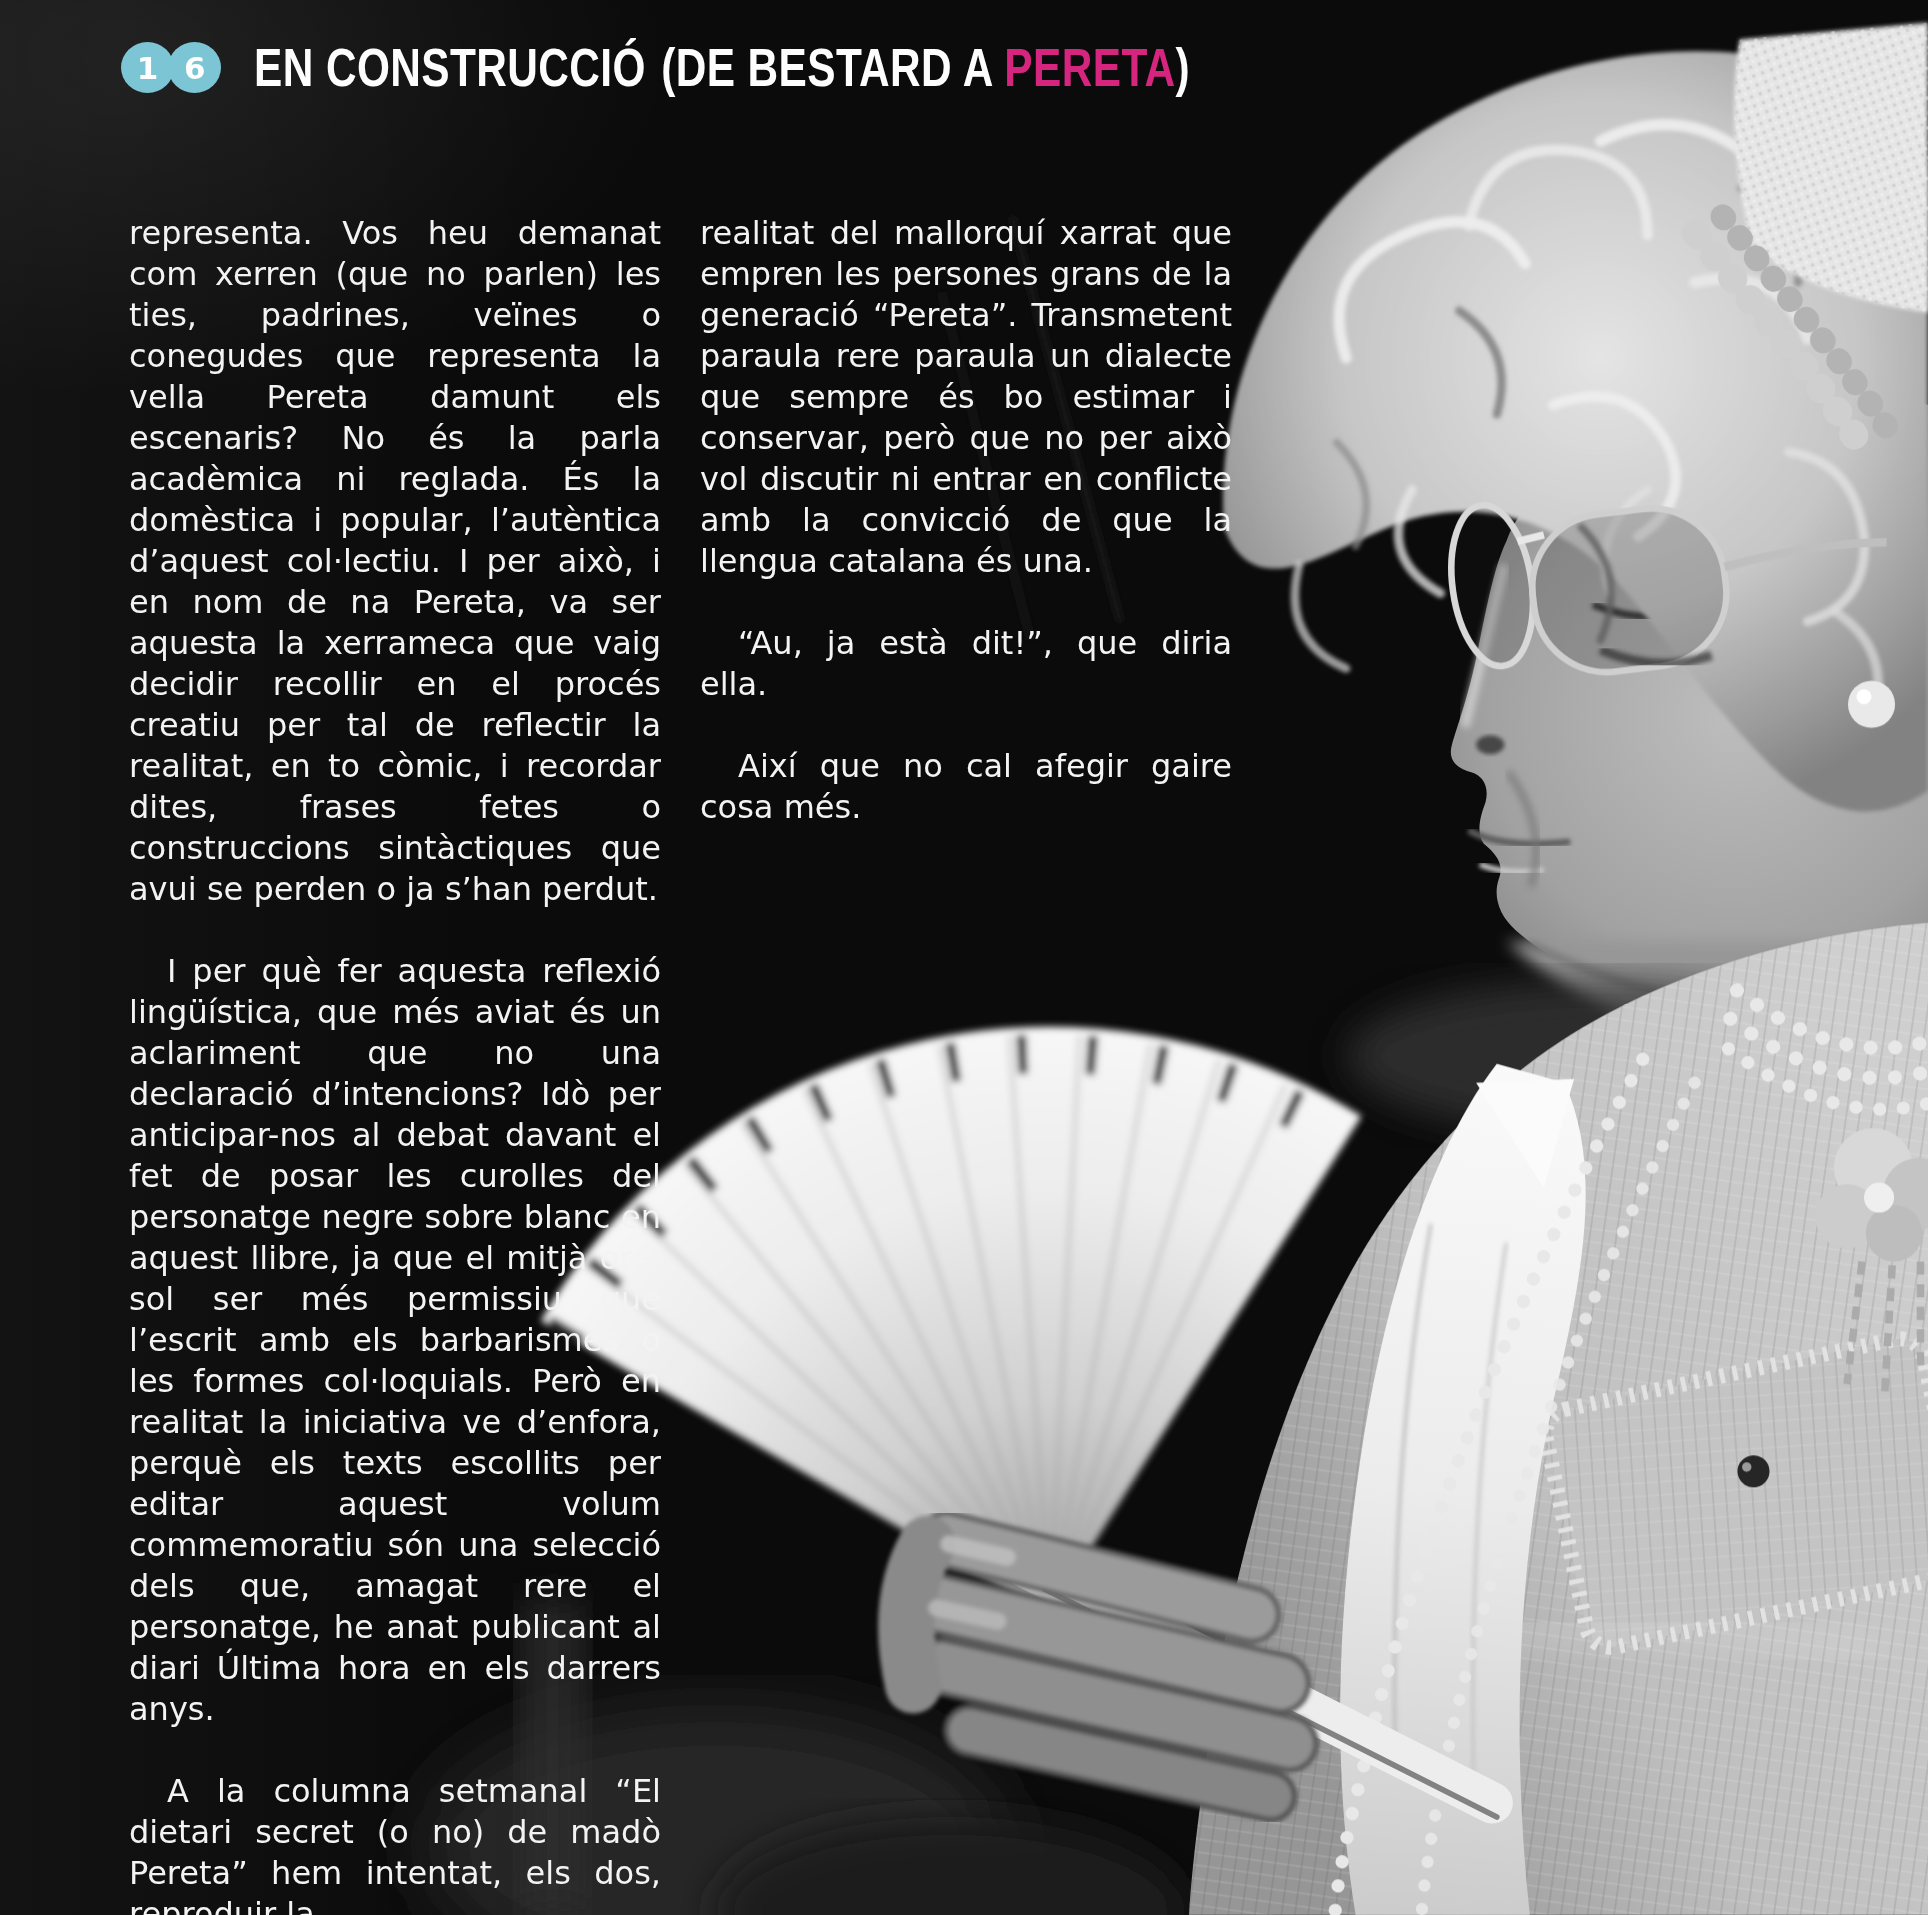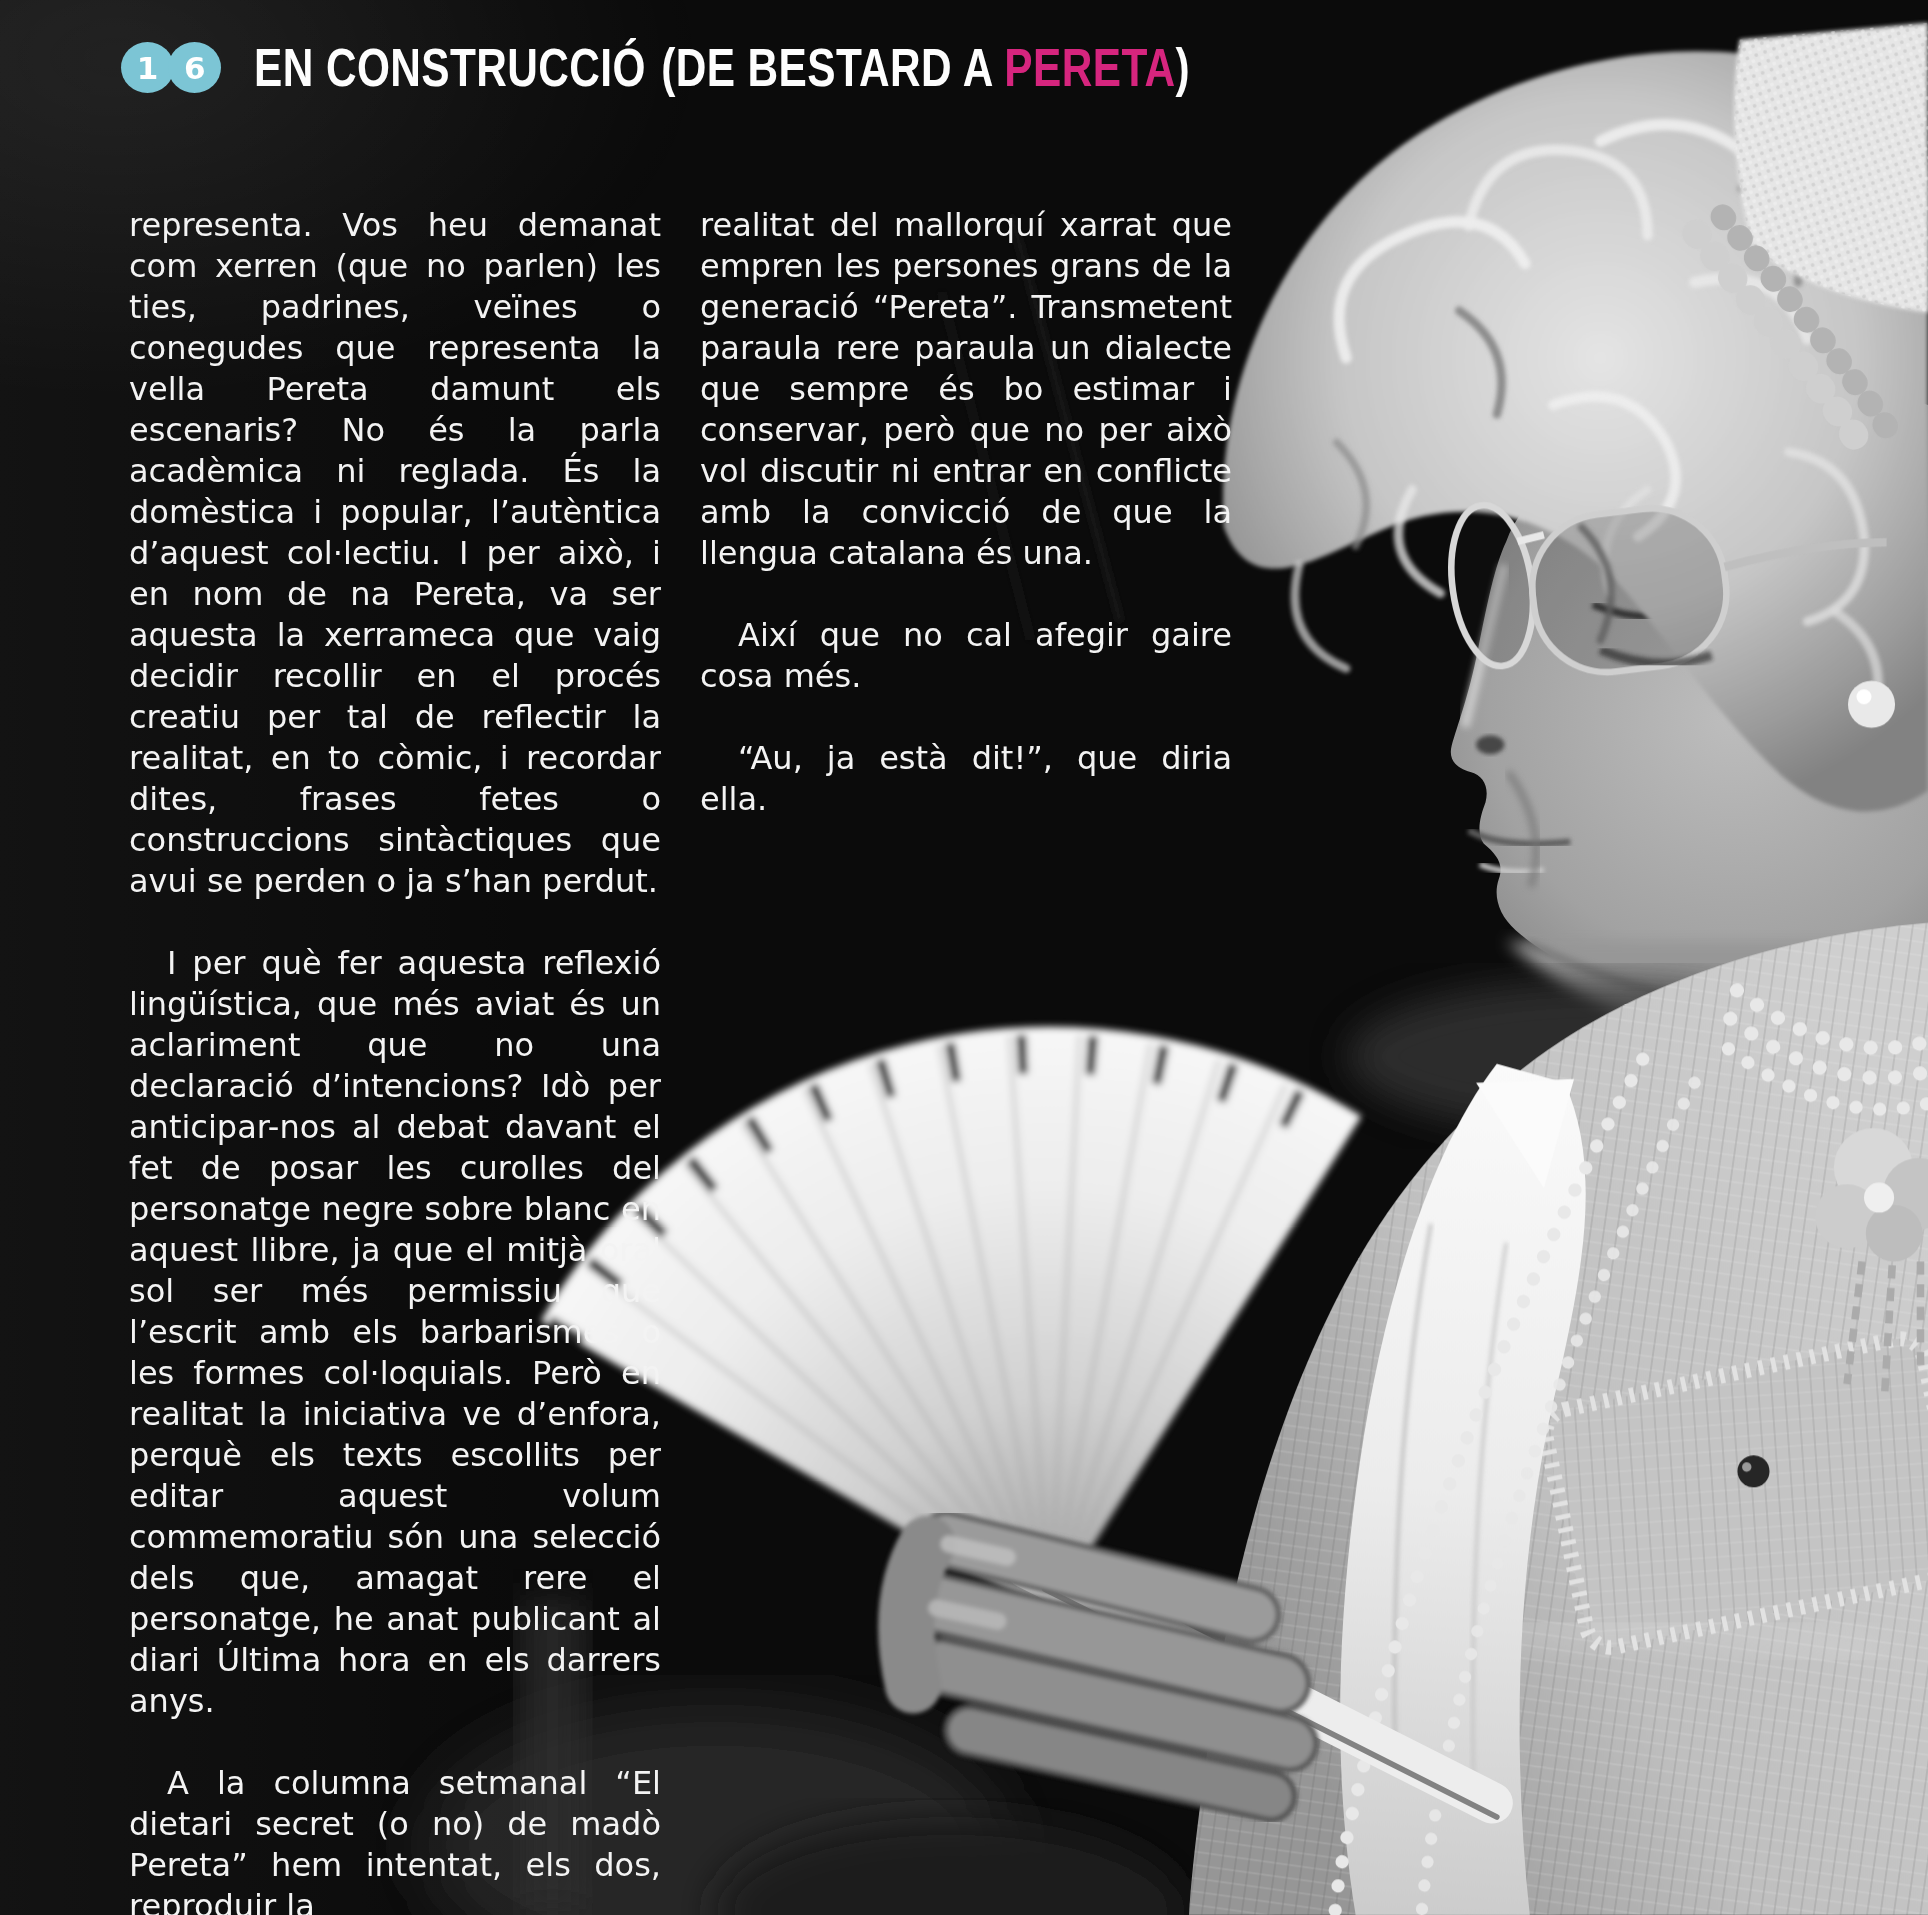--- a/index.html
+++ b/index.html
@@ -34,21 +34,21 @@
   }
   h1 .paren{margin-left:19px;}
   h1 .accent{font-weight:800;}
   .columns{
     position:absolute;left:129px;top:205px;width:1103px;z-index:2;
     display:flex;gap:39px;
   }
   .col{width:532px;color:#f3f3f3;font-size:32px;line-height:41px;
     text-align:justify;}
   .col p{margin:41px 0 0 0;text-indent:38px;}
-  .col p.cont{margin-top:0;text-indent:0;}
+  .col p.cont{margin-top:8px;text-indent:0;}
 </style>
 </head>
 <body>
 
 <div class="page">
 
   <svg class="photo" viewBox="0 0 2048 2034" role="img" aria-label="Black-and-white photograph of madò Pereta in profile: curly white hair, white pillbox hat, large round glasses, pearl earring and necklaces, white tweed jacket with corsage, holding an open white folding fan">
     <defs>
       <filter id="b2">
           <feGaussianBlur stdDeviation="2"></feGaussianBlur>
@@ -266,18 +266,18 @@
   </header>
 
   <main class="columns">
     <div class="col">
       <p class="cont">representa. Vos heu demanat com xerren (que no parlen) les ties, padrines, veïnes o conegudes que representa la vella Pereta damunt els escenaris? No és la parla acadèmica ni reglada. És la domèstica i popular, l’autèntica d’aquest col·lectiu. I per això, i en nom de na Pereta, va ser aquesta la xerrameca que vaig decidir recollir en el procés creatiu per tal de reflectir la realitat, en to còmic, i recordar dites, frases fetes o construccions sintàctiques que avui se perden o ja s’han perdut.</p>
       <p>I per què fer aquesta reflexió lingüística, que més aviat és un aclariment que no una declaració d’intencions? Idò per anticipar-nos al debat davant el fet de posar les curolles del personatge negre sobre blanc en aquest llibre, ja que el mitjà oral sol ser més permissiu que l’escrit amb els barbarismes o les formes col·loquials. Però en realitat la iniciativa ve d’enfora, perquè els texts escollits per editar aquest volum commemoratiu són una selecció dels que, amagat rere el personatge, he anat publicant al diari Última hora en els darrers anys.</p>
       <p>A la columna setmanal “El dietari secret (o no) de madò Pereta” hem intentat, els dos, reproduir la</p>
     </div>
     <div class="col">
       <p class="cont">realitat del mallorquí xarrat que empren les persones grans de la generació “Pereta”. Transmetent paraula rere paraula un dialecte que sempre és bo estimar i conservar, però que no per això vol discutir ni entrar en conflicte amb la convicció de que la llengua catalana és una.</p>
+      <p>“Au, ja està dit!”, que diria ella.</p>
       <p>Així que no cal afegir gaire cosa més.</p>
-      <p>“Au, ja està dit!”, que diria ella.</p>
     </div>
   </main>
 </div>
 
 
 </body></html>

